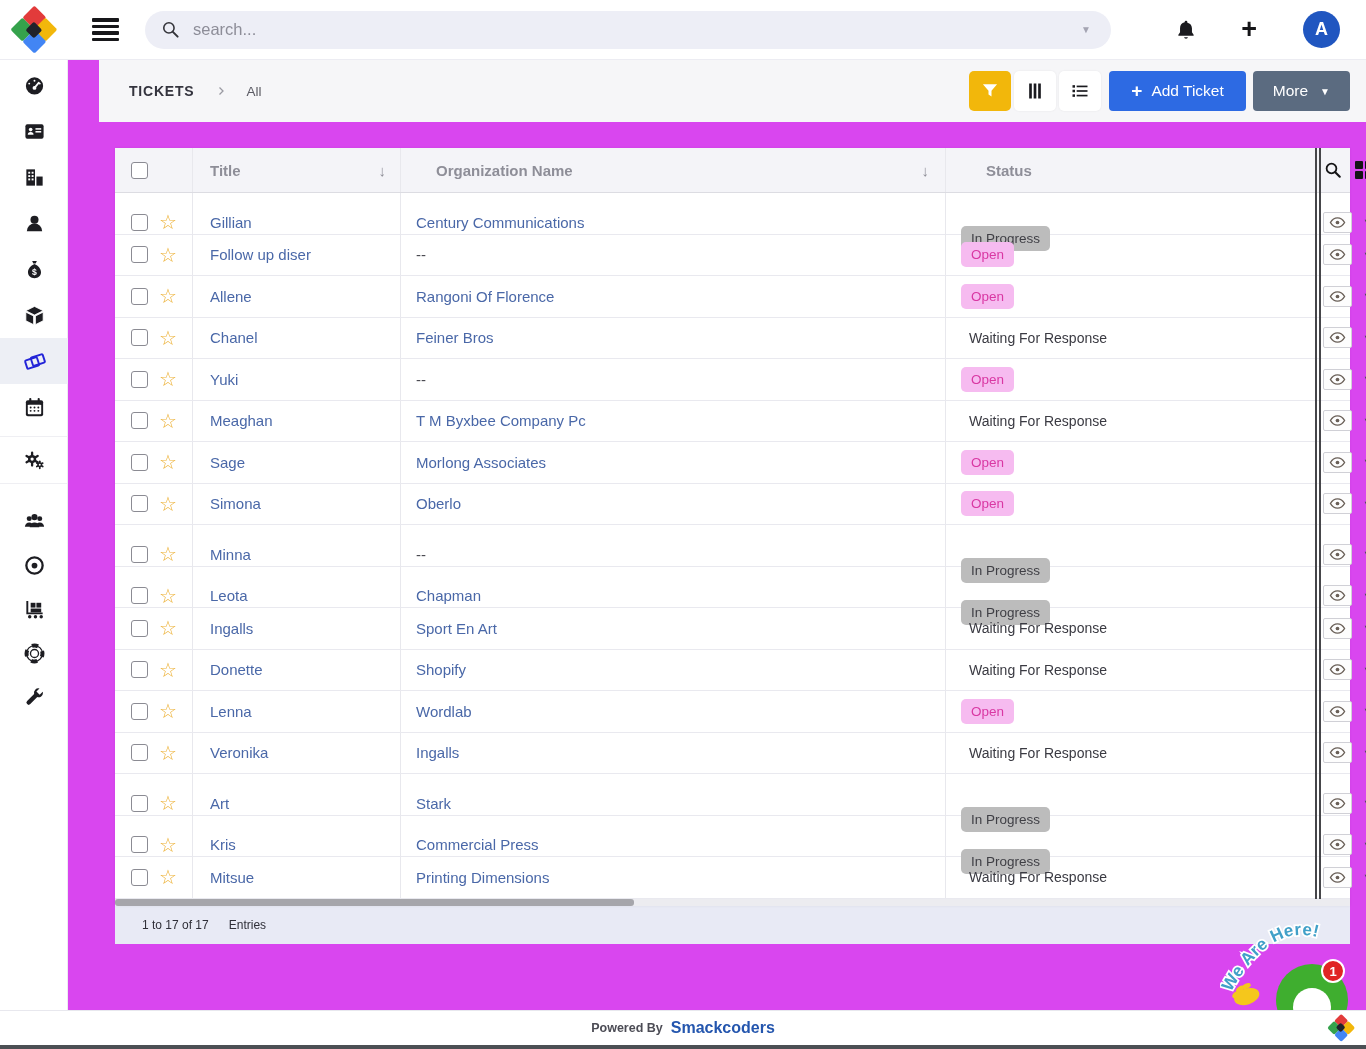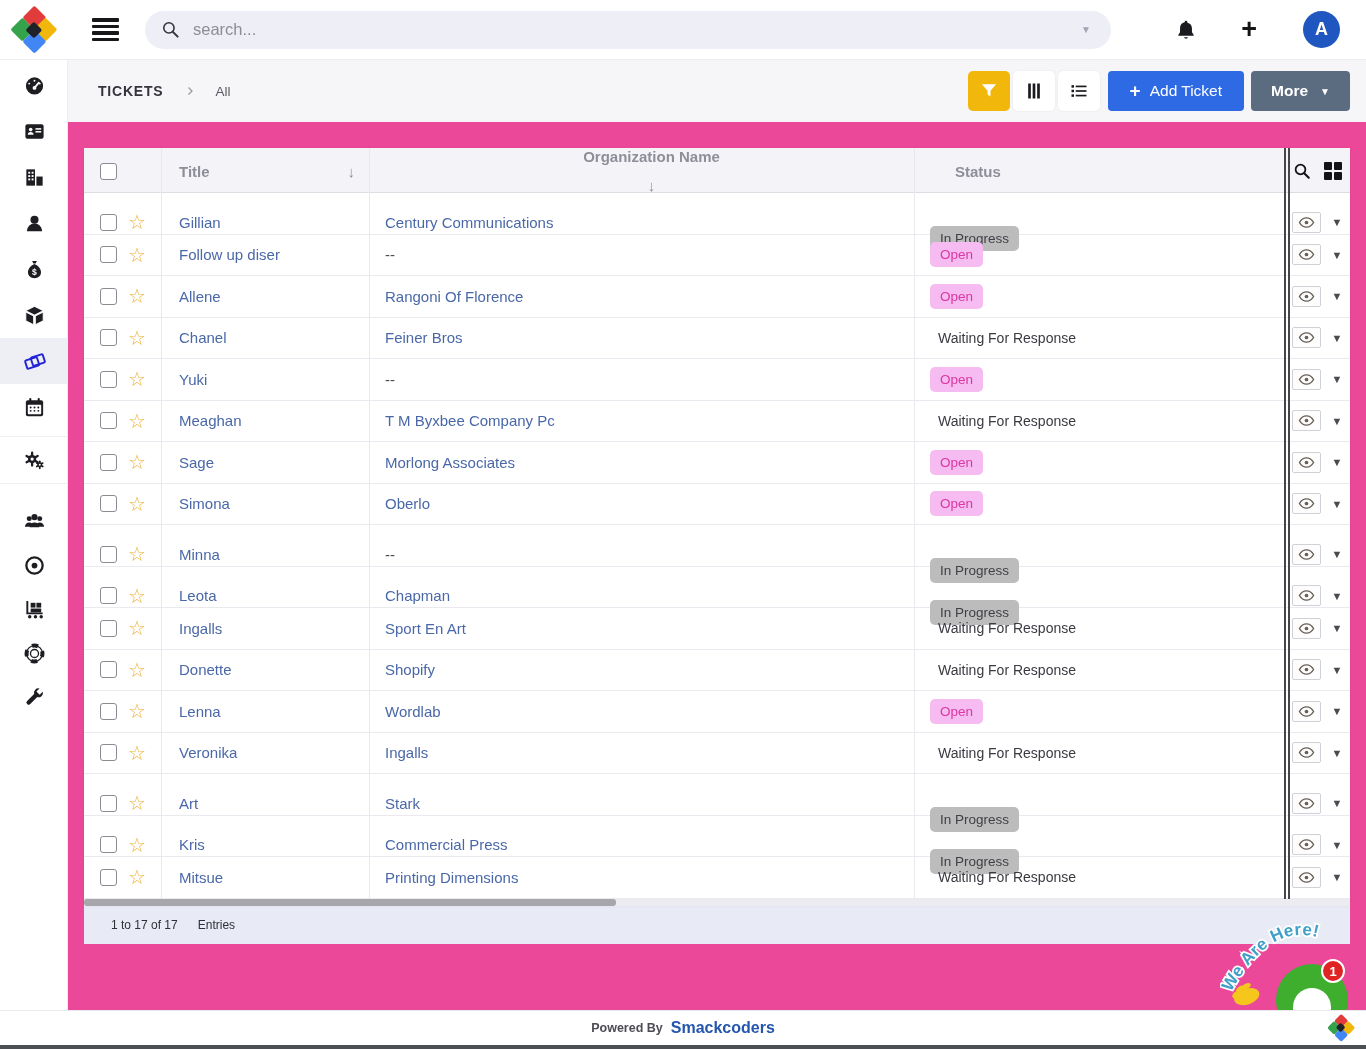--- a/index.html
+++ b/index.html
@@ -34,45 +34,45 @@
   .sidebar { position:absolute; left:0; top:60px; bottom:39px; width:68px; background:#fff; border-right:1px solid #ececf1; z-index:6; }
   .side-item { width:68px; height:46px; display:flex; align-items:center; justify-content:center; color:#1d1d22; cursor:pointer; }
   .side-item svg { width:23px; height:23px; }
   .side-item.active { background:#edeff5; color:#2324d8; }
   .side-item.g2 { height:44px; }
   .side-sep { height:1px; background:#efeff3; }
   .side-gap { height:15px; }
   .side-pad { height:2px; }
 
   
-  .content { position:absolute; left:68px; top:60px; right:0; bottom:39px; background:#ec4899; }
+  .content { position:absolute; left:68px; top:60px; right:0; bottom:39px; background:#d946ef;padding-left:31px; }
   .crumb-bar { height:62px; background:#f6f6f8; display:flex; align-items:center; padding:0 16px 0 30px; }
   .crumb-module { font-size:14px; font-weight:600; letter-spacing:0.8px; color:#34343e; }
   .crumb-chev { width:12px; height:12px; color:#9a9aa2; margin:0 20px; }
   .crumb-view { font-size:13.5px; color:#5b5b64; }
   .crumb-actions { margin-left:auto; display:flex; align-items:center; }
   .sq-btn { width:42px; height:40px; border-radius:5px; display:flex; align-items:center; justify-content:center; cursor:pointer; }
   .btn-filter { background:#f2b70b; color:#fff; }
   .btn-filter svg { width:20px; height:20px; }
   .btn-white { background:#fff; color:#1a1a1e; margin-left:3px; box-shadow:0 0 2px rgba(0,0,0,.08); }
   .btn-white svg { width:20px; height:20px; }
   .btn-add { margin-left:8px; height:40px; padding:0 22px; background:#2d6ae3; border-radius:4px; color:#fff; font-size:15.5px; display:flex; align-items:center; cursor:pointer; }
   .btn-add .plus { font-size:19px; font-weight:700; margin-right:9px; }
-  .btn-more { margin-left:7px; height:40px; padding:0 20px; background:#5b6b80; border-radius:4px; color:#fff; font-size:15.5px; display:flex; align-items:center; cursor:pointer;font-weight:bold; }
+  .btn-more { margin-left:7px; height:40px; padding:0 20px; background:#5b6b80; border-radius:4px; color:#fff; font-size:15.5px; display:flex; align-items:center; cursor:pointer; }
   .btn-more .caret { font-size:10px; margin-left:12px; }
 
   
   .table-card { margin:26px 16px 0 16px; background:#fff; position:relative; box-shadow:0 0 3px rgba(0,0,0,.06); }
   .thead, .trow { display:grid; grid-template-columns:78px 208px 545px 369px 66px; }
   .thead { height:45px; background:#f4f4f8; border-bottom:1px solid #dcdce2; }
   .hcell { display:flex; align-items:center; font-size:15px; font-weight:700; color:#8e8e98;gap:12px; }
   .hcell.bordered, .cell.bordered { border-right:1px solid #e8e8ed; }
   .h-check { justify-content:flex-start; padding-left:16px; }
   .h-title { padding:0 14px 0 17px; justify-content:space-between; }
-  .h-org { padding:0 16px 0 35px; justify-content:space-between;flex-direction:column; }
+  .h-org { padding:0 16px 0 35px; justify-content:space-between; }
   .h-status { padding-left:40px; }
   .h-actions { justify-content:center; gap:13px; color:#141416; }
   .h-actions svg { width:18px; height:18px; cursor:pointer; }
   .grid-ic { display:grid; grid-template-columns:8px 8px; grid-template-rows:8px 8px; gap:2px; cursor:pointer; }
   .grid-ic i { background:#141416; border-radius:1px; }
   .sort-arrow { font-size:15px; font-weight:600; color:#8f8f98; cursor:pointer; }
   .checkbox { width:17px; height:17px; border:1.5px solid #8b8b93; border-radius:3px; background:#fff; cursor:pointer; flex:none; }
   .trow { height:41.5px; border-bottom:1px solid #e9e9ef; }
   .cell { display:flex; align-items:center; }
   .c-check { padding-left:16px; gap:11px; }

